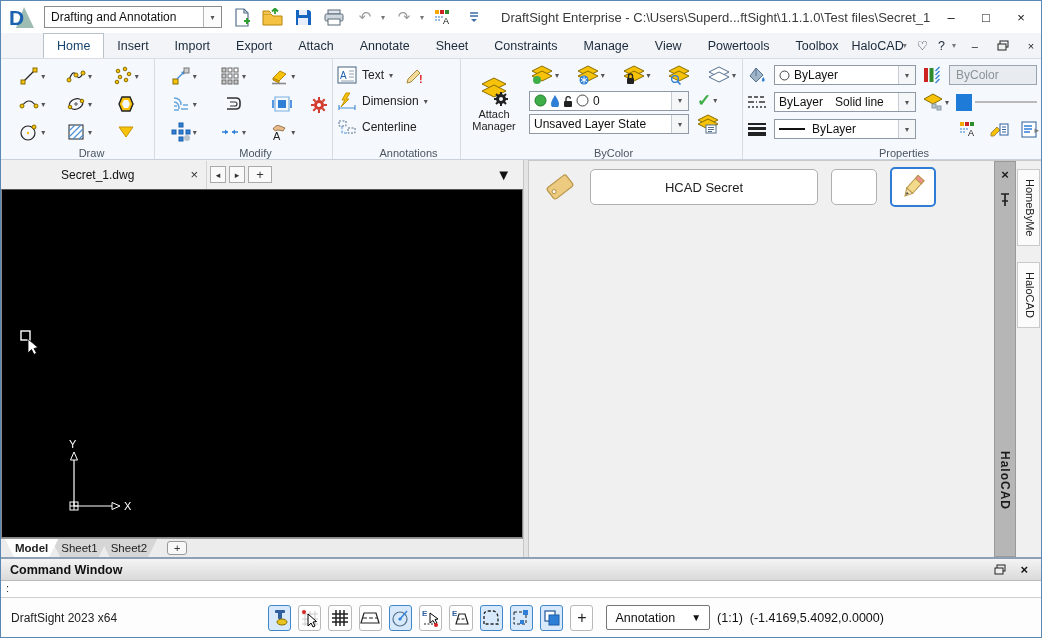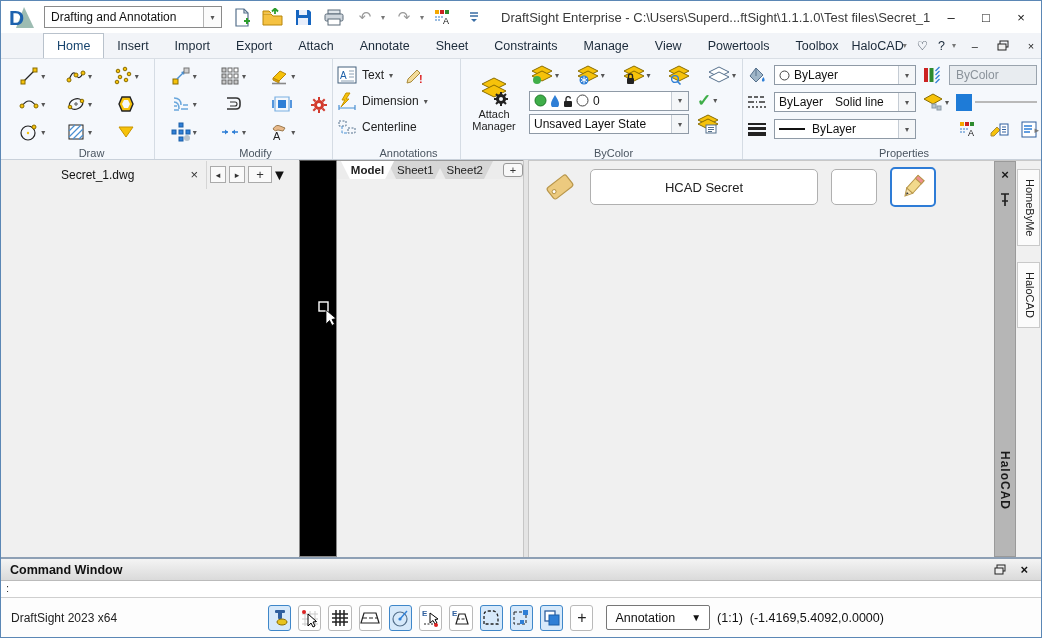--- a/index.html
+++ b/index.html
@@ -31,21 +31,21 @@
   .ib{display:inline-flex; align-items:center; gap:2px;}
   .dd{font-size:8px; color:#555;}
   .arow{display:flex; align-items:center; gap:5px; height:26px; font-size:12px; color:#222;}
   .combo{height:20px; border:1px solid #8f9aa6; background:#fff; display:flex; align-items:center; font-size:12px; padding-left:4px; color:#111;}
   .combo .cab{margin-left:auto; width:17px; height:100%; border-left:1px solid #c5ccd4; display:flex; align-items:center; justify-content:center; background:#f4f6f8; font-size:8px; color:#555;}
   .mgrbtn{width:58px; display:flex; flex-direction:column; align-items:center; justify-content:center; gap:2px; font-size:11px; color:#222; text-align:center; line-height:12px;}
   .bycolor{width:88px; height:20px; border:1px solid #9aa4ae; background:#e8ecf0; color:#8a929a; font-size:12px; display:flex; align-items:center; padding-left:6px;}
   .ribbon-overflow{position:absolute; right:2px; top:66px; font-size:9px; color:#777;}
   
   .main{height:397px; display:flex; position:relative; background:#f0f0f0; flex:none;}
-  .left-pane{width:522px; display:flex; flex-direction:row; flex:none;}
+  .left-pane{width:522px; display:flex; flex-direction:column; flex:none;}
   .doctabs{height:29px; display:flex; align-items:center; background:#f0f0f0; padding-left:10px; flex:none;}
   .dtab{width:196px; height:28px; display:flex; align-items:center; font-size:12px; color:#111; border-right:1px solid #d5d5d5;}
   .dtab .dname{margin-left:50px; flex:1;}
   .dtab .dclose{font-size:13px; color:#333; padding:0 8px;}
   .navbtn{width:16px; height:17px; border:1px solid #aaa; background:#fafafa; display:flex; align-items:center; justify-content:center; font-size:9px; color:#333; margin-left:3px;}
   .navbtn.plus{width:24px; font-size:13px;}
   .dmenu{margin-left:auto; margin-right:12px; font-size:15px; color:#111;}
   .canvas{flex:1; background:#000; position:relative; border:1px solid #888; border-top:1px solid #555; overflow:hidden;}
   .secret{position:absolute; left:90px; top:146px; font-size:78px; letter-spacing:17px; color:#9b0606; white-space:nowrap;}
   .sheettabs{height:19px; background:#ececec; border-top:1px solid #999; display:flex; align-items:stretch; padding-left:4px; font-size:11.5px; flex:none;}

